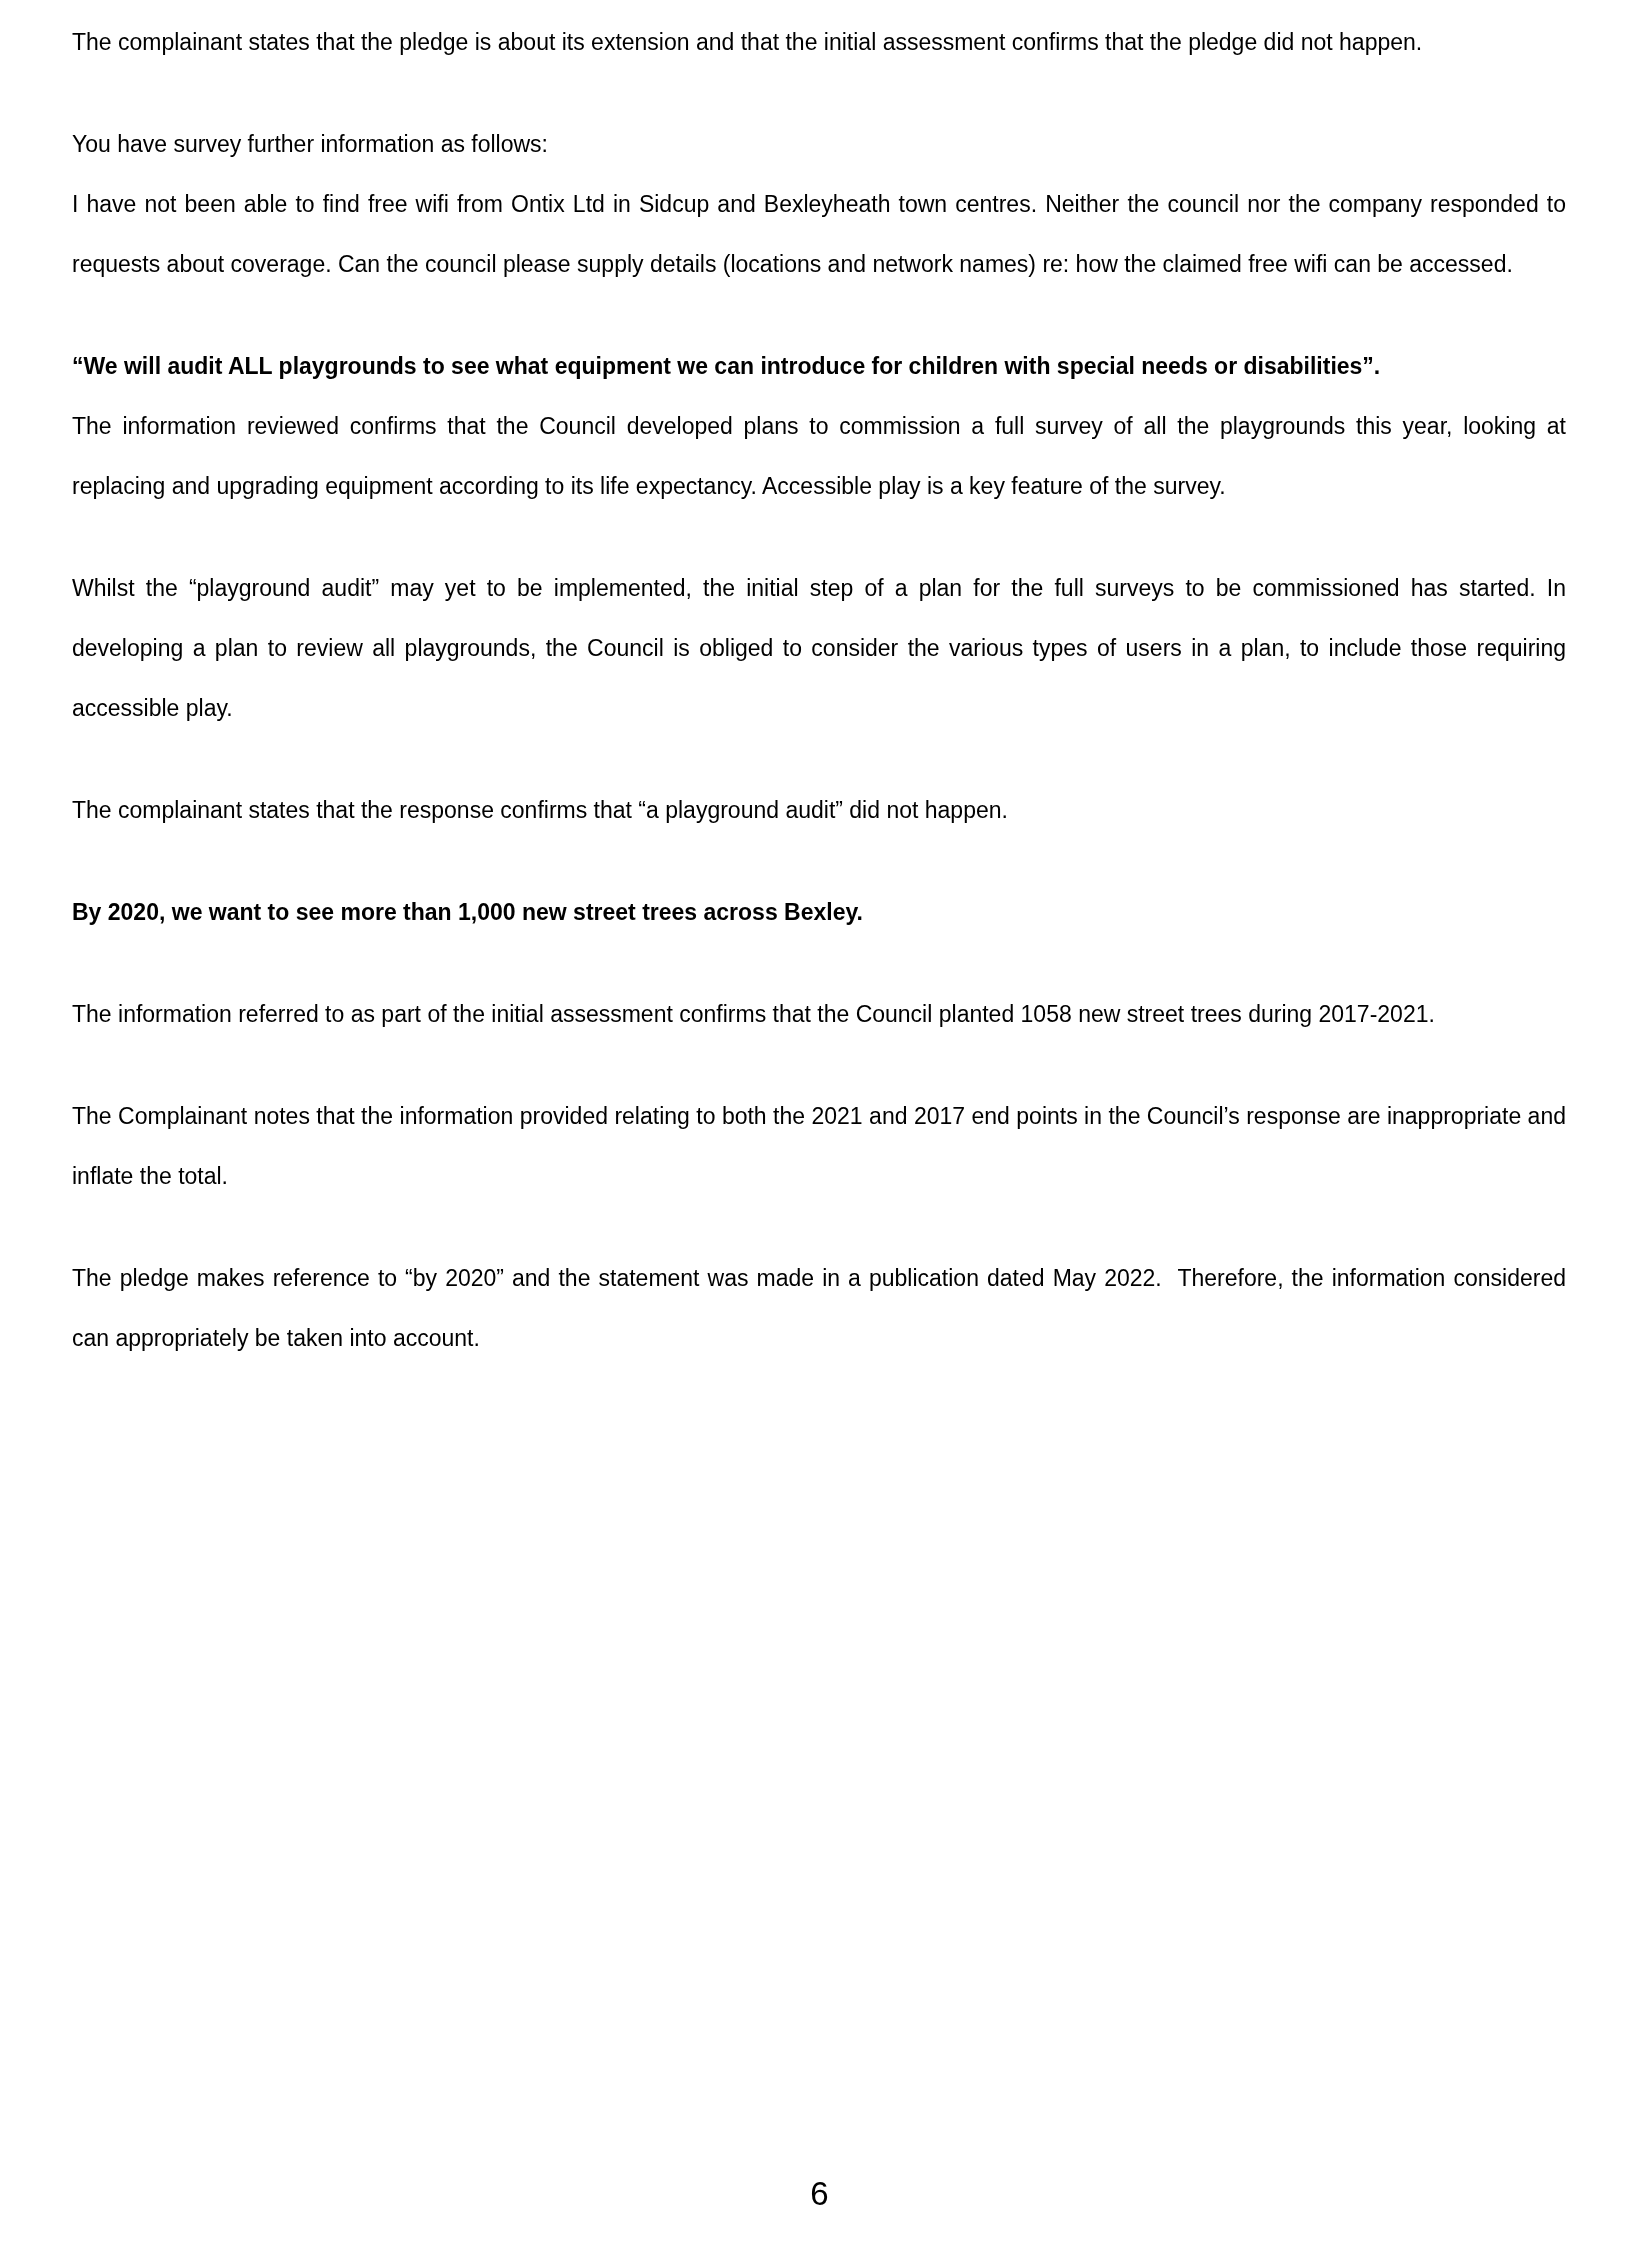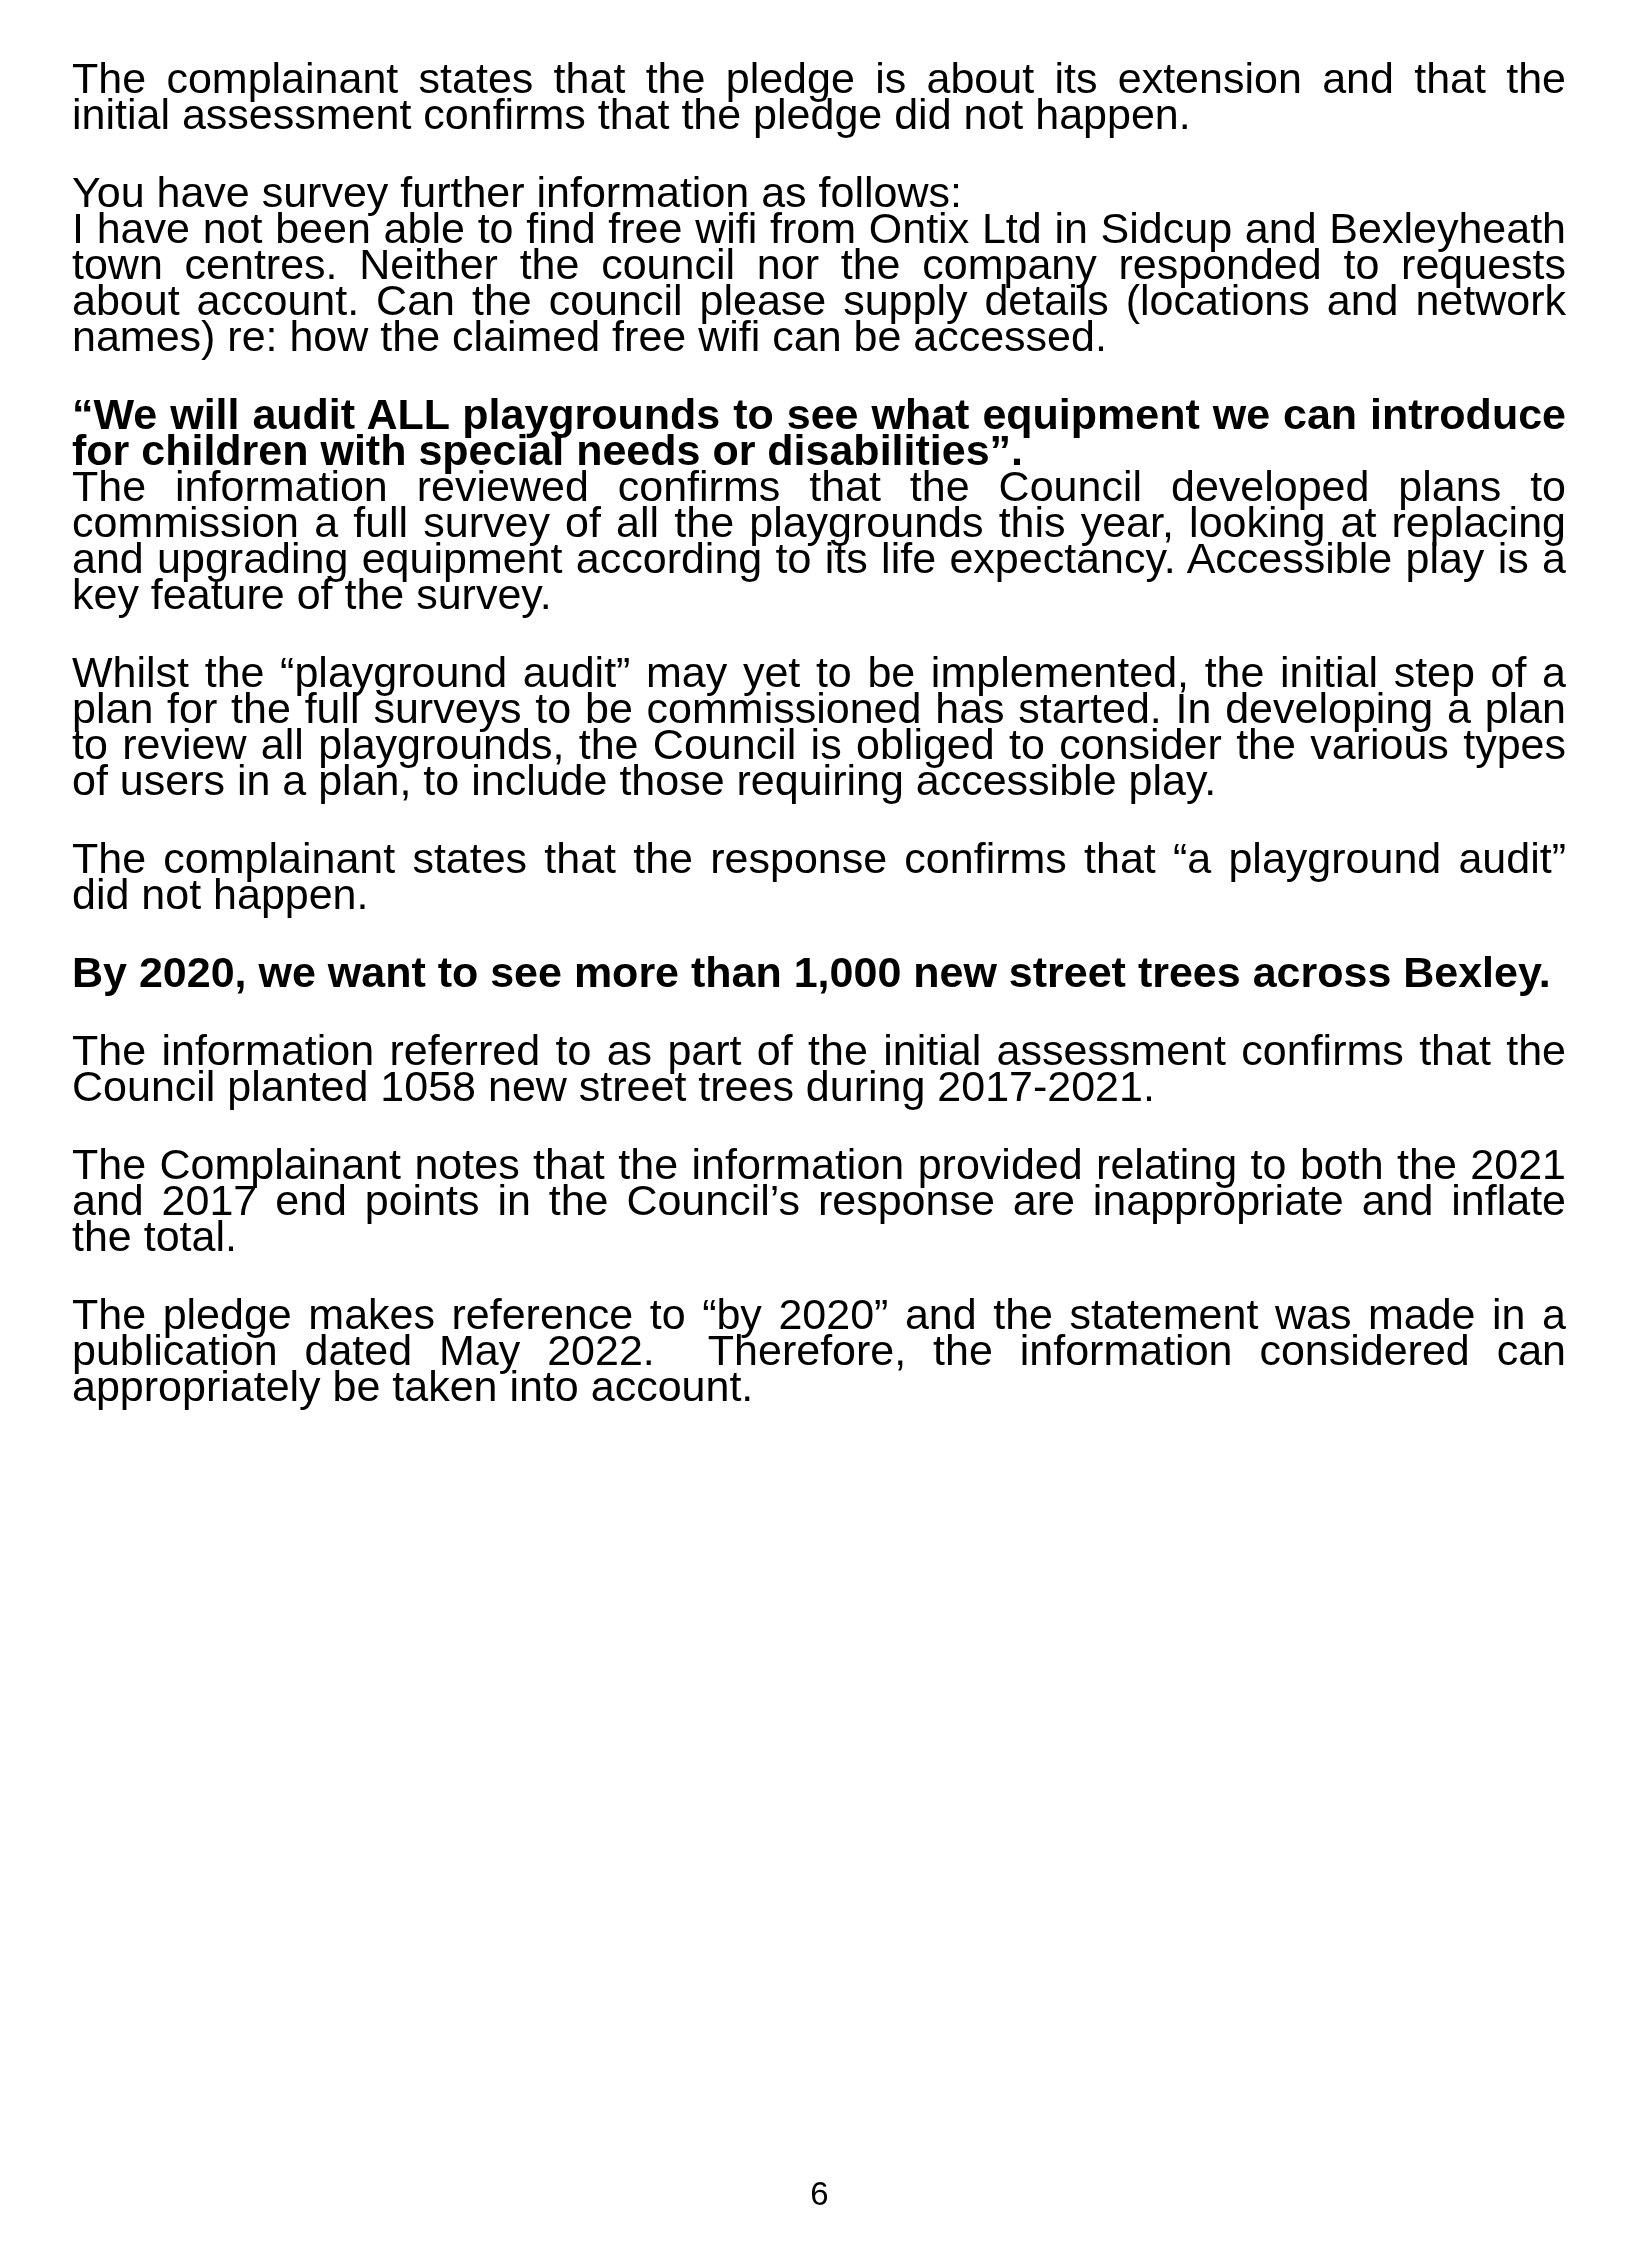--- a/index.html
+++ b/index.html
@@ -13,25 +13,24 @@
     position: relative;
     color: #000000;
     font-family: "Liberation Sans", "DejaVu Sans", sans-serif;
     overflow: hidden;
   }
   .content {
     position: absolute;
     left: 72px;
     top: 11.5px;
     width: 1494px;
-    font-size: 43px;
-    line-height: 36px;
+    font-size: 23px;
+    line-height: 60px;
     text-align: justify;
     text-justify: inter-word;
-    margin-top: 48px;
   }
   p.block {
     margin: 0 0 42px 0;
     padding: 0;
   }
   p.block.attached {
     margin-bottom: 0;
   }
   p.block.bold {
     font-weight: bold;
@@ -45,21 +44,21 @@
     font-size: 33px;
     line-height: 42px;
   }
 </style>
 </head>
 <body>
 
 <div class="content" id="paragraphs">
     <p class="block normal">The complainant states that the pledge is about its extension and that the initial assessment confirms that the pledge did not happen.</p>
     <p class="block normal attached">You have survey further information as follows:</p>
-    <p class="block normal">I have not been able to find free wifi from Ontix Ltd in Sidcup and Bexleyheath town centres. Neither the council nor the company responded to requests about account. Can the council please supply details (locations and network names) re: how the claimed free wifi can be accessed.</p>
+    <p class="block normal">I have not been able to find free wifi from Ontix Ltd in Sidcup and Bexleyheath town centres. Neither the council nor the company responded to requests about coverage. Can the council please supply details (locations and network names) re: how the claimed free wifi can be accessed.</p>
     <p class="block bold attached">“We will audit ALL playgrounds to see what equipment we can introduce for children with special needs or disabilities”.</p>
     <p class="block normal">The information reviewed confirms that the Council developed plans to commission a full survey of all the playgrounds this year, looking at replacing and upgrading equipment according to its life expectancy. Accessible play is a key feature of the survey.</p>
     <p class="block normal">Whilst the “playground audit” may yet to be implemented, the initial step of a plan for the full surveys to be commissioned has started. In developing a plan to review all playgrounds, the Council is obliged to consider the various types of users in a plan, to include those requiring accessible play.</p>
     <p class="block normal">The complainant states that the response confirms that “a playground audit” did not happen.</p>
     <p class="block bold">By 2020, we want to see more than 1,000 new street trees across Bexley.</p>
     <p class="block normal">The information referred to as part of the initial assessment confirms that the Council planted 1058 new street trees during 2017-2021.</p>
     <p class="block normal">The Complainant notes that the information provided relating to both the 2021 and 2017 end points in the Council’s response are inappropriate and inflate the total.</p>
     <p class="block normal">The pledge makes reference to “by 2020” and the statement was made in a publication dated May 2022.&nbsp; Therefore, the information considered can appropriately be taken into account.</p>
   </div>
 

